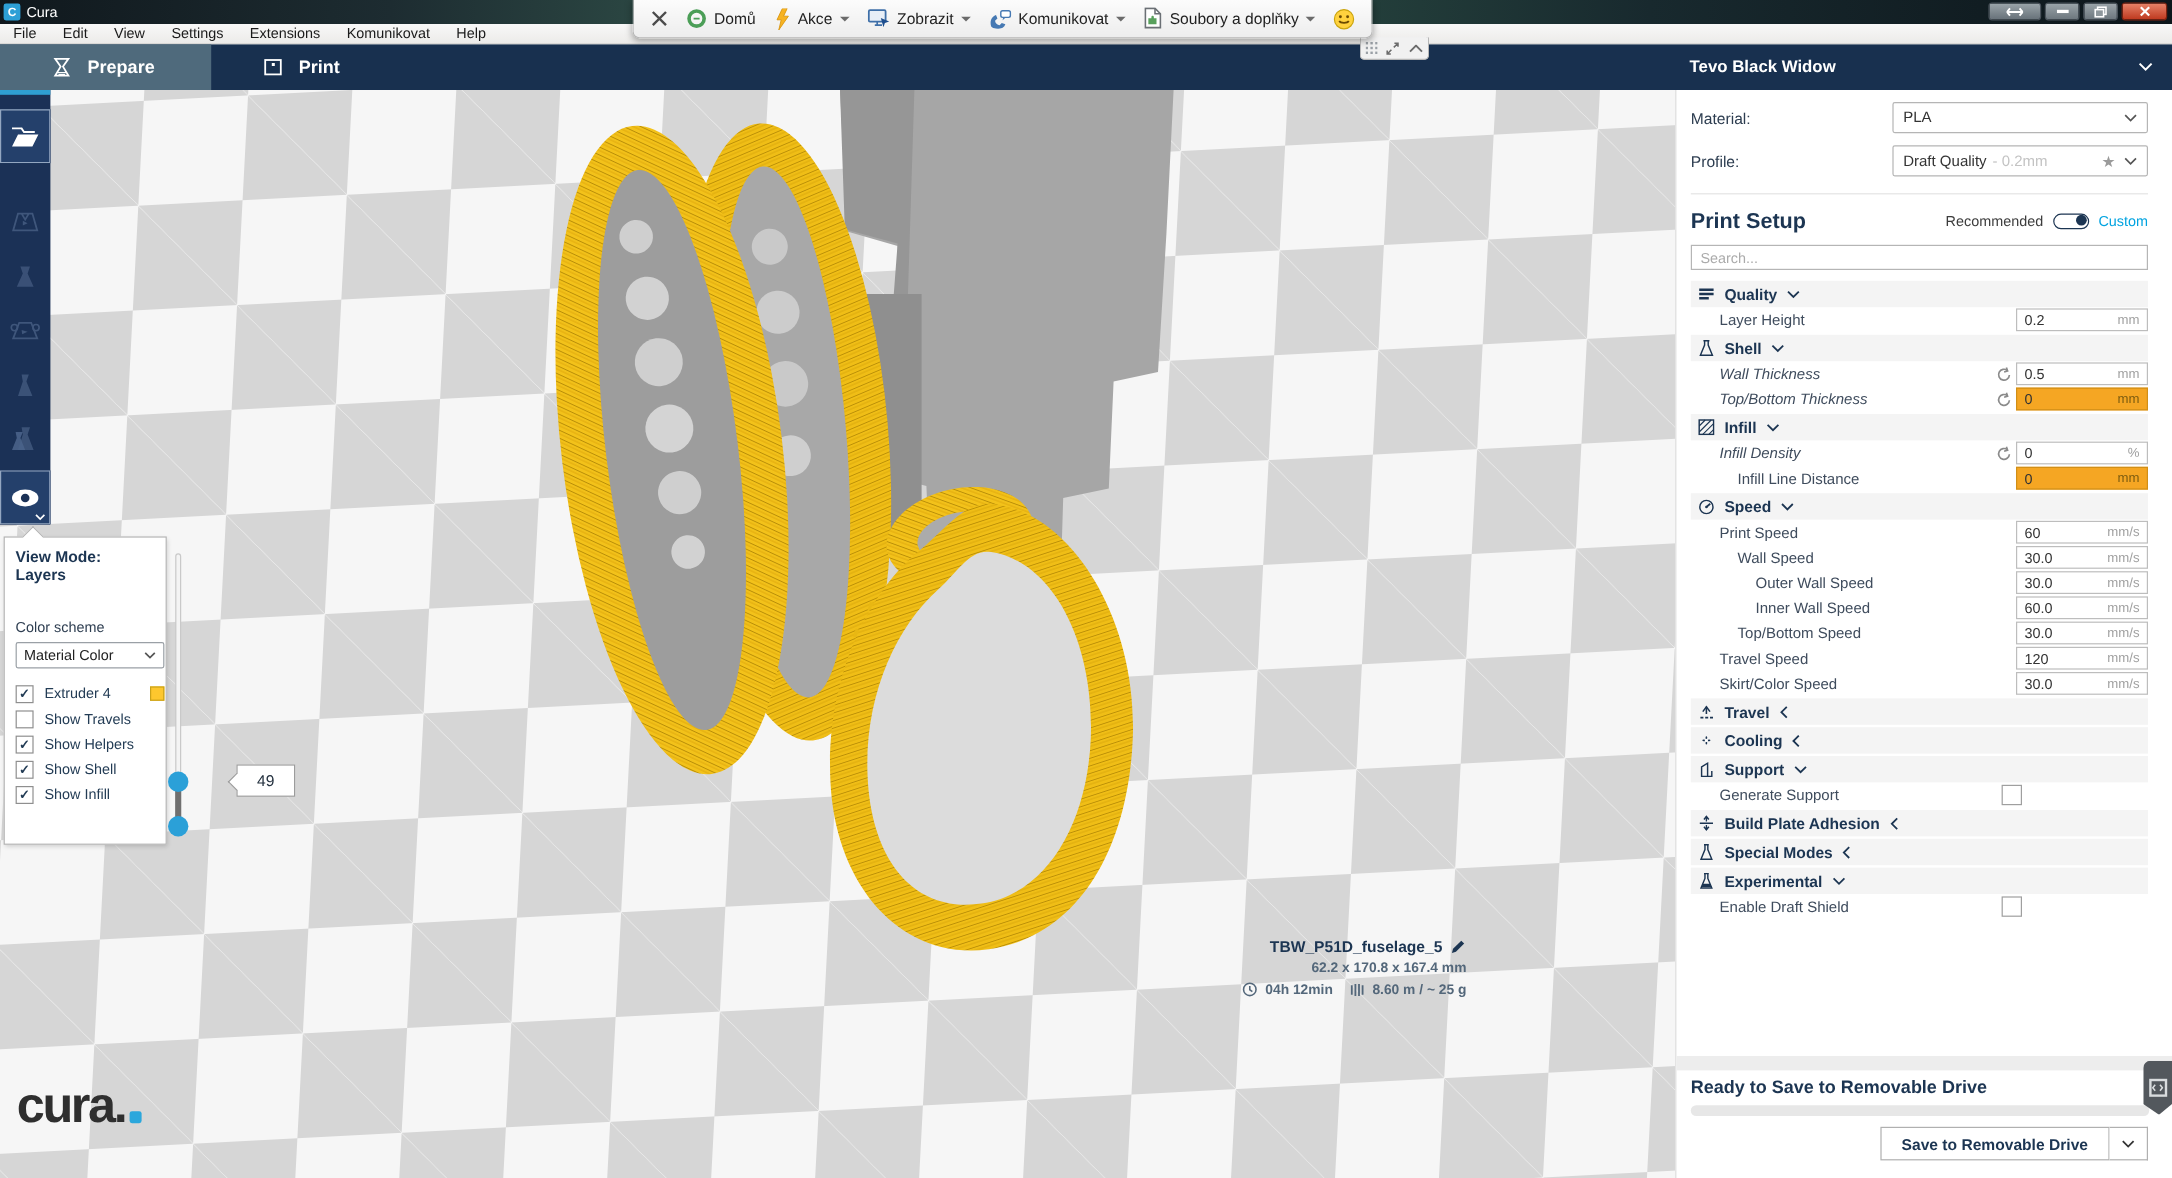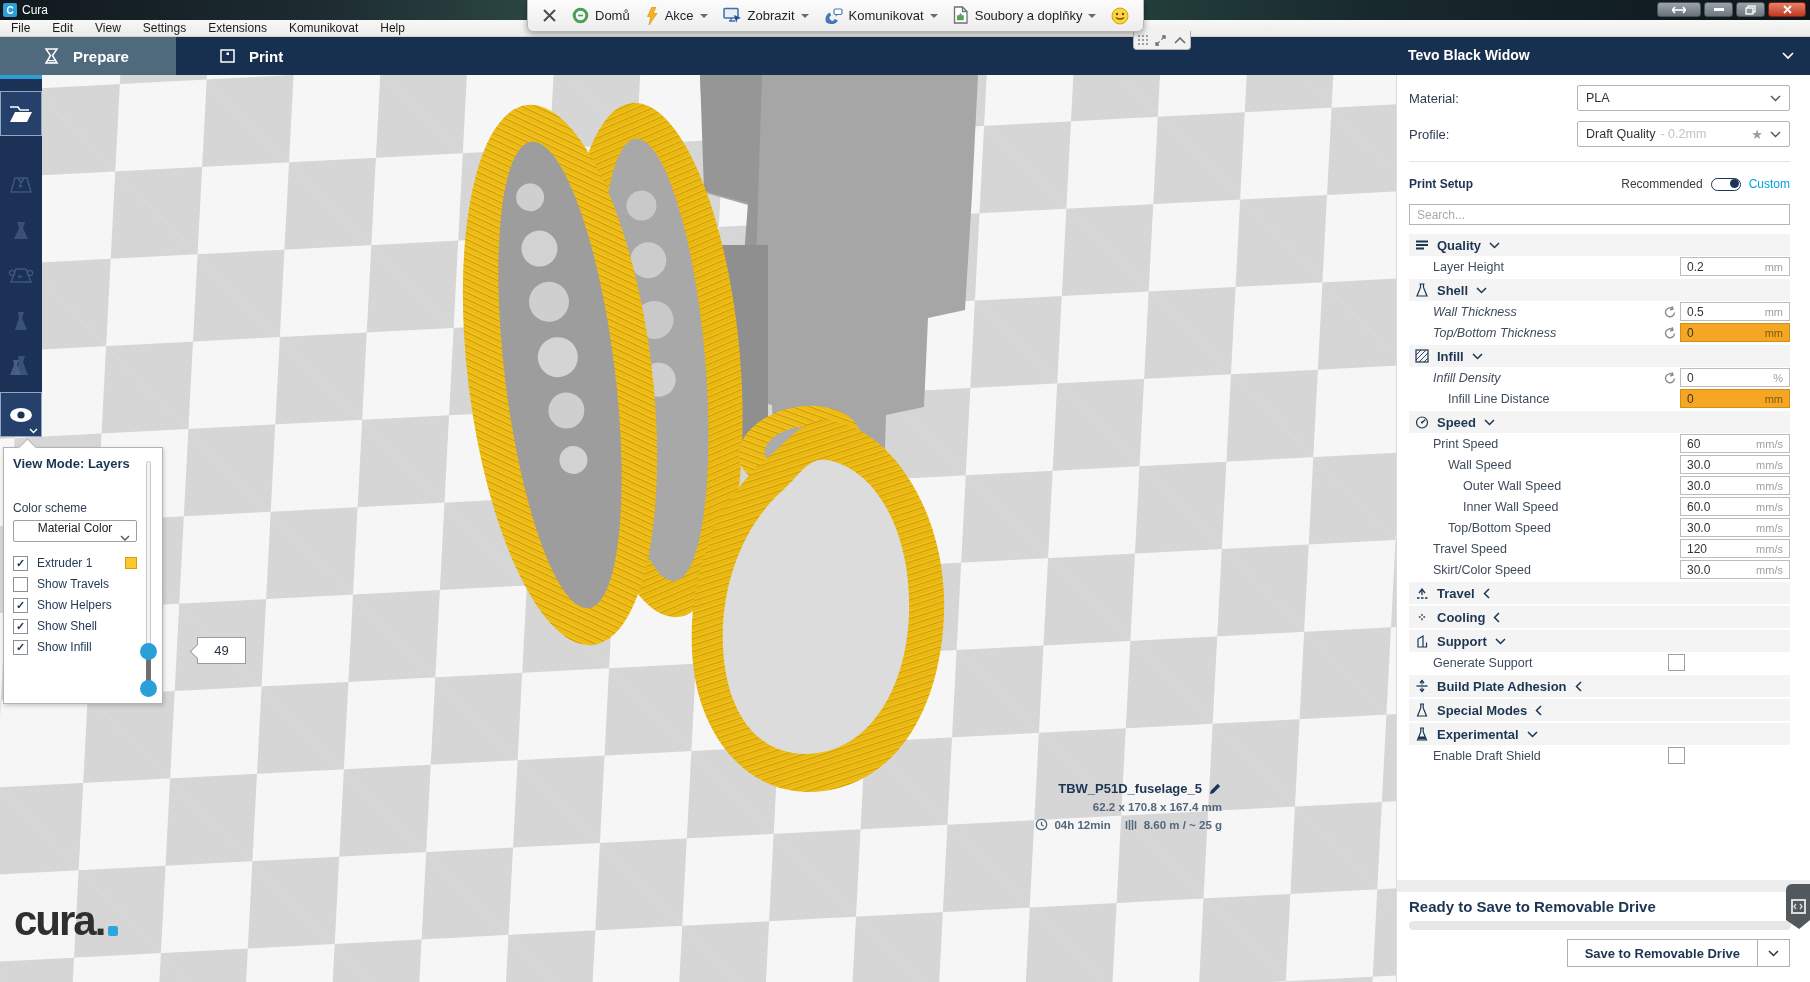--- a/index.html
+++ b/index.html
@@ -34,28 +34,28 @@
   #machine-name{position:absolute;left:1408px;top:10px;color:#fff;font-weight:bold;font-size:14px;}
   #machine-chev{position:absolute;left:1782px;top:15px;}
 
   
   #toolbar{left:0;top:75px;width:42px;height:362px;background:#1b3156;border-top:4px solid #2f9fd2;}
   .tool{position:absolute;left:0;width:42px;height:45px;display:flex;align-items:center;justify-content:center;}
   .tool.active{background:#24406b;box-shadow:inset 0 0 0 1px #93a6c0;}
   #eye-chev{position:absolute;right:4px;bottom:3px;}
 
   
-  #vm-panel{left:3px;top:447px;width:160px;height:257px;background:#fff;border:1px solid #b3b3b3;
+  #vm-panel{left:3px;top:447px;width:136px;height:257px;background:#fff;border:1px solid #b3b3b3;
     box-shadow:1px 2px 4px rgba(0,0,0,.18);padding:8px 9px;}
   #vm-panel:before{content:"";position:absolute;left:17px;top:-7px;width:12px;height:12px;background:#fff;
     border-left:1px solid #b3b3b3;border-top:1px solid #b3b3b3;transform:rotate(45deg);}
   .vm-title{font-size:13px;font-weight:bold;color:#1c3552;}
   .vm-label{font-size:12px;color:#2d3d50;margin-top:30px;}
   #vm-select{margin-top:5px;width:124px;height:22px;border:1px solid #9aa0a6;border-radius:2px;
-    display:flex;align-items:center;padding:0 6px;font-size:12px;color:#222;background:#fff;flex-direction:column;}
+    display:flex;align-items:center;padding:0 6px;font-size:12px;color:#222;background:#fff;}
   #vm-select .sp{margin-left:auto;}
   #vm-checks{margin-top:13px;display:flex;flex-direction:column;gap:5px;width:124px;}
   .vm-row{display:flex;align-items:center;gap:9px;height:16px;}
   .vm-box{width:15px;height:15px;border:1px solid #8f8f8f;background:#fff;font-size:11px;font-weight:bold;
     color:#233c55;display:flex;align-items:center;justify-content:center;flex:none;}
   .vm-row .lbl{font-size:12px;color:#233c55;white-space:nowrap;}
   .vm-swatch{width:12px;height:12px;margin-left:auto;border:1px solid #caa21a;}
   #vm-track{position:absolute;left:142px;top:13px;width:5px;height:236px;background:#f4f4f4;
     border:1px solid #c9c9c9;border-radius:3px;}
   #vm-range{position:absolute;left:142px;top:203px;width:5px;height:37px;background:#6f6f6f;}
@@ -87,21 +87,21 @@
     padding:0 20px 0 12px;}
   .mrow{display:flex;align-items:center;height:26px;margin-top:10px;}
   .mrow .mlabel{width:168px;font-size:13px;color:#2d3d50;}
   .dd{flex:1;height:26px;border:1px solid #b5b5b5;border-radius:2px;display:flex;align-items:center;
     gap:5px;padding:0 8px;font-size:12.5px;color:#333;background:#fff;}
   .dd .detail{color:#c3c3c3;}
   .dd .right{margin-left:auto;display:flex;align-items:center;gap:7px;}
   .star{color:#9b9b9b;font-size:13px;}
   #sb-divider{height:1px;background:#e4e4e4;margin-top:14px;}
   #ps-row{display:flex;align-items:center;margin-top:12px;height:20px;}
-  #ps-title{font-size:12px;font-weight:bold;color:#1c3552;}
+  #ps-title{font-size:18px;font-weight:bold;color:#1c3552;}
   #ps-right{margin-left:auto;display:flex;align-items:center;gap:8px;font-size:12px;color:#3c3c3c;}
   #mode-toggle{width:30px;height:13px;border:1.5px solid #1c3552;border-radius:8px;position:relative;background:#fff;}
   #mode-knob{position:absolute;right:1px;top:0.5px;width:9px;height:9px;border-radius:50%;background:#1c3552;}
   #custom-lab{color:#00a3e0;}
   #search-box{margin-top:10px;width:100%;height:21px;border:1px solid #b5b5b5;padding:0 7px;font-size:12px;
     color:#333;font-family:"Liberation Sans",sans-serif;}
   #search-box::placeholder{color:#ababab;}
   #settings-list{margin-top:9px;}
   .cat{height:22px;display:flex;align-items:center;background:#f4f4f4;margin-top:2px;padding:0 7px 0 6px;gap:8px;}
   .cat .clabel{font-size:13px;font-weight:bold;color:#1c3552;}
@@ -357,21 +357,21 @@
     <span>Material Color</span>
     <span class="sp icn">
       <svg width="10" height="7" viewBox="0 0 10 7">
           <path d="M1 1l4 4 4-4" fill="none" stroke="#555" stroke-width="1.4"></path>
         </svg>
     </span>
   </div>
   <div id="vm-checks">
       <div class="vm-row">
         <span class="vm-box">✓</span>
-        <span class="lbl">Extruder 1</span>
+        <span class="lbl">Extruder 4</span>
         <span class="vm-swatch" style="background: rgb(253, 199, 46);"></span>
       </div>
       <div class="vm-row">
         <span class="vm-box"></span>
         <span class="lbl">Show Travels</span>
       </div>
       <div class="vm-row">
         <span class="vm-box">✓</span>
         <span class="lbl">Show Helpers</span>
       </div>

